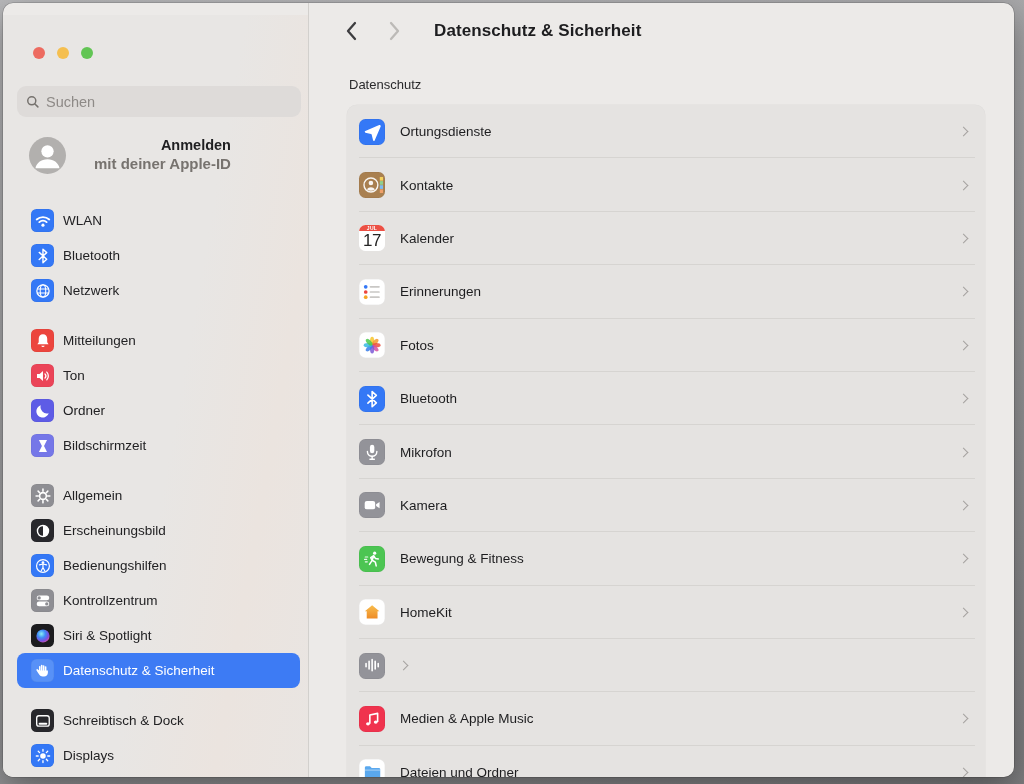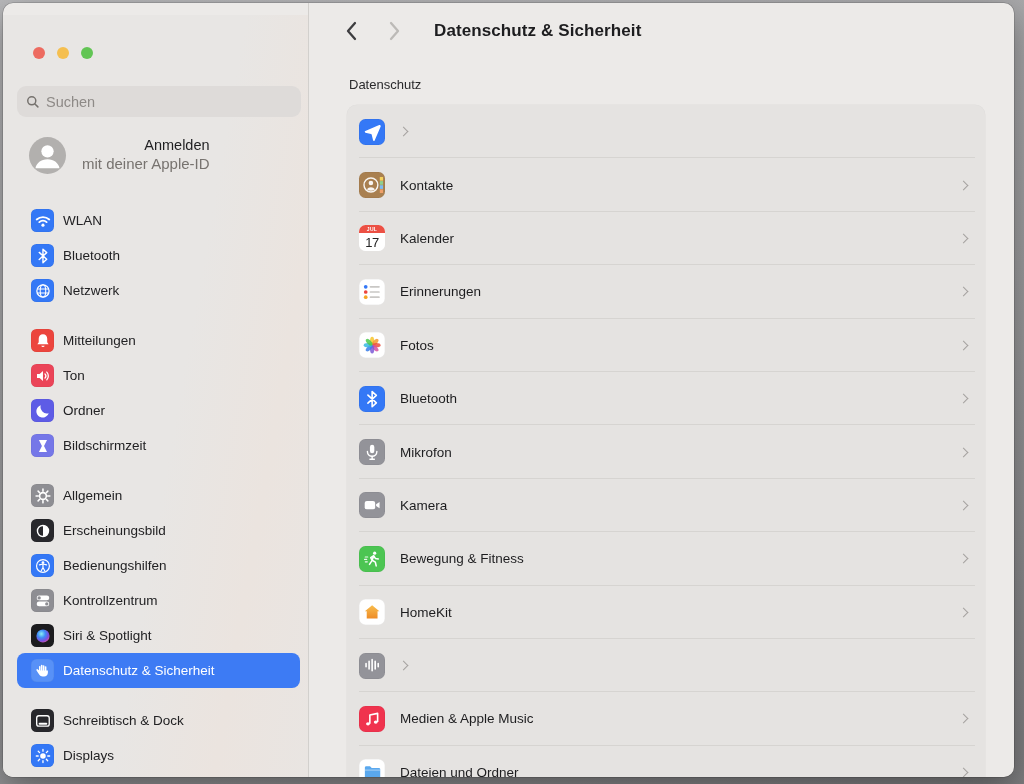--- a/index.html
+++ b/index.html
@@ -11,21 +11,21 @@
     box-shadow:0 12px 34px rgba(0,0,0,.38), 0 0 0 0.5px rgba(0,0,0,.25);}
   
   .sidebar{position:absolute;left:0;top:12px;width:305px;height:100%;
     background:linear-gradient(100deg,#e8e6e4 55%,#ebe4df 78%,#e9e5e2 100%);text-align:right;}
   .side-divider{position:absolute;left:305px;top:0;width:1px;height:100%;background:#d2d0cd;}
   .traffic{position:absolute;left:30px;top:32px;display:flex;gap:12px;}
   .light{width:12px;height:12px;border-radius:50%;}
   .searchbox{position:absolute;left:14px;top:71px;width:284px;height:31px;border-radius:9px;
     background:#dedbd9;display:flex;align-items:center;padding:0 9px;gap:6px;}
   .searchbox .ph{font-size:14.5px;color:#8e8a87;}
-  .userrow{position:absolute;left:14px;top:118px;width:283px;height:44px;display:flex;align-items:center;gap:16px;padding-left:12px;}
+  .userrow{position:absolute;left:14px;top:118px;width:283px;height:44px;display:flex;align-items:center;gap:28px;padding-left:12px;font-weight:bold;}
   .avatar{width:37px;height:37px;border-radius:50%;background:#b2b0ae;overflow:hidden;flex:none;position:relative;}
   .avatar svg{position:absolute;left:0;top:0;width:100%;height:100%;}
   .uname{font-size:14.5px;color:#1f1f21;line-height:1.25;}
   .usub{font-size:15px;color:#77736f;line-height:1.3;}
   .nav{position:absolute;left:14px;top:188px;width:283px;}
   .nav-group{margin-bottom:15px;}
   .side-item{height:35px;display:flex;align-items:center;gap:9px;padding:0 10px 0 14px;border-radius:8px;cursor:default;}
   .side-item .tile{width:23px;height:23px;border-radius:5.5px;flex:none;display:flex;align-items:center;justify-content:center;
     overflow:hidden;box-shadow:inset 0 0 0 .5px rgba(0,0,0,.06);}
   .tile svg{width:78%;height:78%;display:block;}
@@ -44,21 +44,21 @@
   .row{position:relative;height:53.4px;display:flex;align-items:center;gap:15px;padding:0 14px 0 12px;}
   .row:not(:last-child)::after{content:"";position:absolute;left:12px;right:10px;bottom:0;height:1px;background:#d6d4d1;}
   .row .tile{width:26px;height:26px;border-radius:6.5px;flex:none;display:flex;align-items:center;justify-content:center;
     overflow:hidden;box-shadow:inset 0 0 0 .5px rgba(0,0,0,.07);}
   .row-label{font-size:13.5px;color:#1d1d1f;flex:1;}
   .chev{width:7px;height:7px;border-right:1.8px solid #a5a29f;border-top:1.8px solid #a5a29f;
     transform:rotate(45deg);margin-right:4px;flex:none;}
   
   .cal{display:flex;flex-direction:column;width:100%;height:100%;background:#fff;}
   .cal-m{height:8px;background:#ec5044;color:#fff;font-size:5px;font-weight:700;display:flex;align-items:center;justify-content:center;letter-spacing:.3px;}
-  .cal-d{flex:1;display:flex;align-items:center;justify-content:center;font-size:13px;color:#252525;letter-spacing:-.5px;}
+  .cal-d{flex:1;display:flex;align-items:center;justify-content:center;font-size:17px;color:#252525;letter-spacing:-.5px;}
 </style>
 </head>
 <body>
 
 <div class="window">
 
   <aside class="sidebar">
     <div class="traffic">
       <span class="light" style="background:#ed6b60"></span>
       <span class="light" style="background:#f5bf4f"></span>
@@ -291,20 +291,21 @@
 
     <div class="section-label">Datenschutz</div>
 
     <div class="card" id="privacy-list">
         <div class="row">
           <span class="tile tile-lg" style="background: rgb(52, 120, 246);">
             <svg viewBox="0 0 24 24">
               <path d="M20.4 3.6L3.9 10.7c-.9.4-.8 1.7.2 1.9l6.6 1.6c.4.1.7.4.8.8l1.6 6.6c.2 1 1.5 1.1 1.9.2l7.1-16.5c.4-.9-.5-1.8-1.7-1.7z" fill="#fff"></path>
             </svg>
           </span>
+          <span class="row-label">Ortungsdienste</span>
           <span class="chev"></span>
         </div>
         <div class="row">
           <span class="tile tile-lg" style="background: rgb(169, 128, 80);">
             <svg class="full" viewBox="0 0 24 24">
               <rect x="19.2" y="4.6" width="3" height="3.4" fill="#f5d25e"></rect>
               <rect x="19.2" y="8.4" width="3" height="3.4" fill="#8fd08f"></rect>
               <rect x="19.2" y="12.2" width="3" height="3.4" fill="#7cbdf2"></rect>
               <rect x="19.2" y="16" width="3" height="3.4" fill="#f0a06a"></rect>
               <circle cx="11" cy="12" r="6.4" fill="none" stroke="#fff" stroke-width="1.3" opacity="0.92"></circle>

